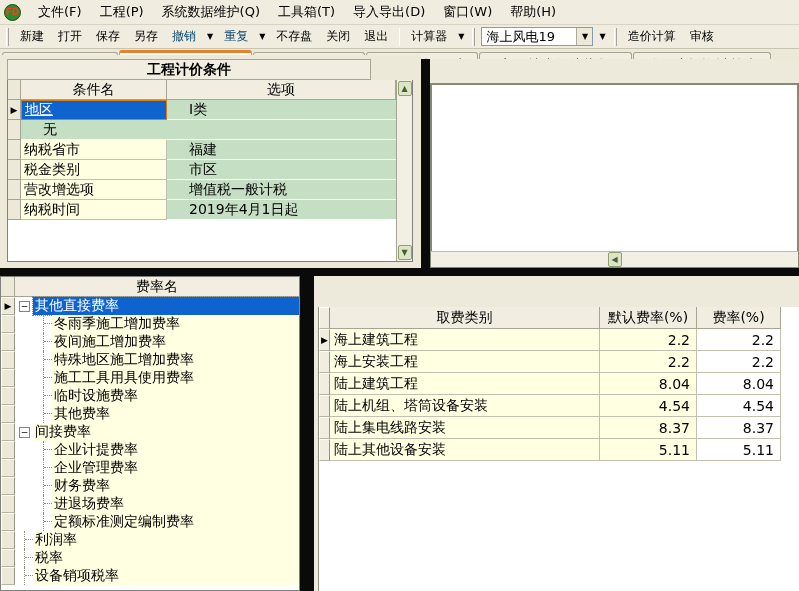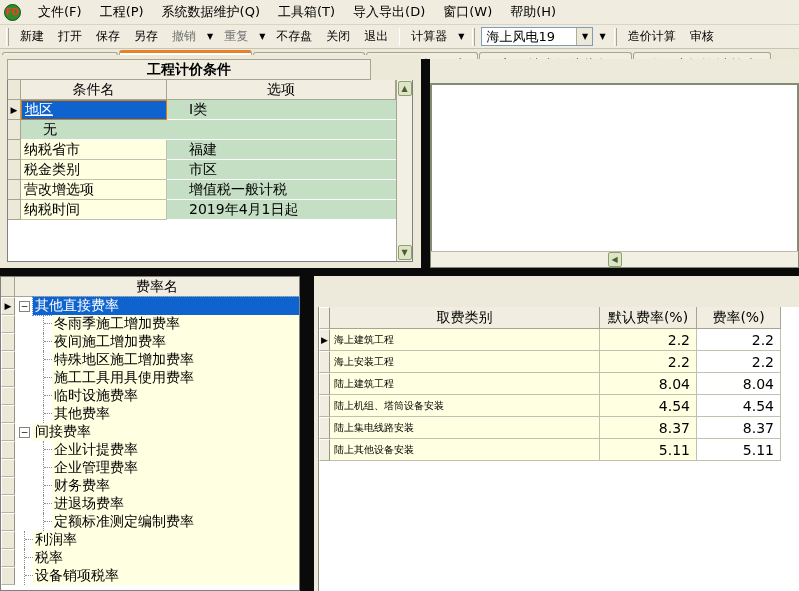--- a/index.html
+++ b/index.html
@@ -10,21 +10,21 @@
   
   .menubar { display:flex; align-items:center; height:24px; padding:12px 4px; background:#F0EDE0; border-bottom:1px solid #D8D4C4; }
   .appicon { width:17px; height:17px; border-radius:50%; background:#2E8B2E; color:#FF3B1F; font-weight:bold;
              font-size:9px; display:flex; align-items:center; justify-content:center; margin-right:8px; border:1px solid #145214; }
   .menu-item { padding:3px 9px; cursor:default; }
 
   
   .toolbar { display:flex; align-items:center; height:24px; background:#F0EDE0; border-bottom:1px solid #C8C4B4; padding:0 2px; }
   .grip { width:3px; height:18px; border-left:1px solid #fff; border-right:1px solid #A8A494; margin:0 4px; }
   .tbtn { padding:2px 7px; white-space:nowrap; font-size:12px; }
-  .tbtn.disabled { color:#737373; }
+  .tbtn.disabled { color:#0c4a6e; }
   .tsep { width:1px; height:18px; background:#B0AC9C; border-right:1px solid #fff; margin:0 4px; }
   .drop-arrow { font-size:8px; padding:2px 4px; color:#000; }
   .combo { display:flex; align-items:center; width:112px; height:19px; background:#fff; border:1px solid #7F9DB9; margin:0 2px; }
   .combo .combo-text { flex:1; padding:0 4px; font-size:13px; white-space:nowrap; overflow:hidden; }
   .combo .combo-btn { width:16px; height:17px; background:#ECE9D8; border-left:1px solid #B0AC9C; font-size:8px;
                       display:flex; align-items:center; justify-content:center; }
 
   
   .tabbar { display:flex; align-items:flex-end; height:30px; background:#ECE9D8; padding:2px 2px 0 2px; border-bottom:1px solid #D8D4C4; }
   .tab { height:26px; background:#F1EEE1; border:1px solid #A8A494; border-bottom:none; border-radius:3px 3px 0 0;
@@ -79,21 +79,21 @@
   .tree-row.selected .tree-label { background:#0E63CE; color:#fff; outline:1px dotted #5A90D8; }
 
   .vsplit-bottom { position:absolute; left:300px; top:0; width:14px; height:315px; background:#0A0A0A; }
 
   .fee-area { position:absolute; left:314px; top:0; width:485px; height:315px; background:#EDEADB; }
   .fee-grid { position:absolute; left:4px; top:31px; width:481px; height:284px; background:#fff; border-left:1px solid #909080; }
   .fee-hdr-row { display:flex; height:22px; }
   .fee-row { display:flex; height:22px; }
   .fee-sel { width:11px; background:#F1EEE1; border:1px solid; border-color:#fff #989484 #B8B4A4 #fff; }
   .fee-cat { width:270px; background:#FFFFE1; border-right:1px solid #C4C0B0; border-bottom:1px solid #C4C0B0;
-             padding:0 4px; display:flex; align-items:center; font-size:10px; }
+             padding:0 4px; display:flex; align-items:center; font-size:14px; }
   .fee-def { width:97px; background:#FFFFE1; border-right:1px solid #C4C0B0; border-bottom:1px solid #C4C0B0;
              padding:0 6px; display:flex; align-items:center; justify-content:flex-end; font-size:14px; }
   .fee-rate { width:84px; background:#FFFFFF; border-right:1px solid #C4C0B0; border-bottom:1px solid #C4C0B0;
               padding:0 6px; display:flex; align-items:center; justify-content:flex-end; font-size:14px; }
   .fee-hdr-row .hdr-cell { height:22px; }
   .arrow-mark { font-size:9px; }
 </style>
 </head>
 <body>
 

